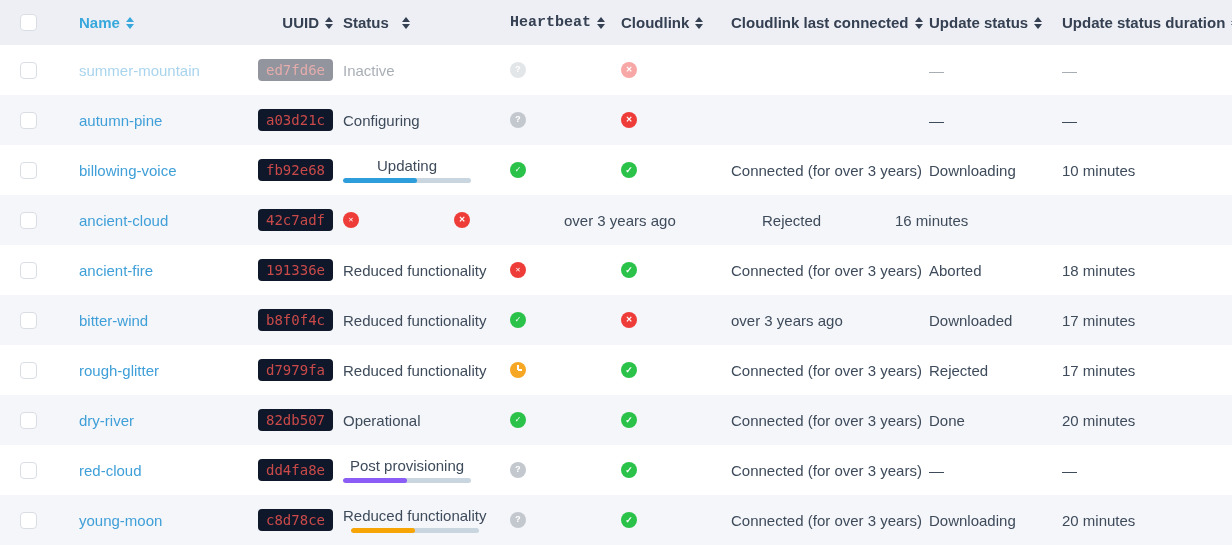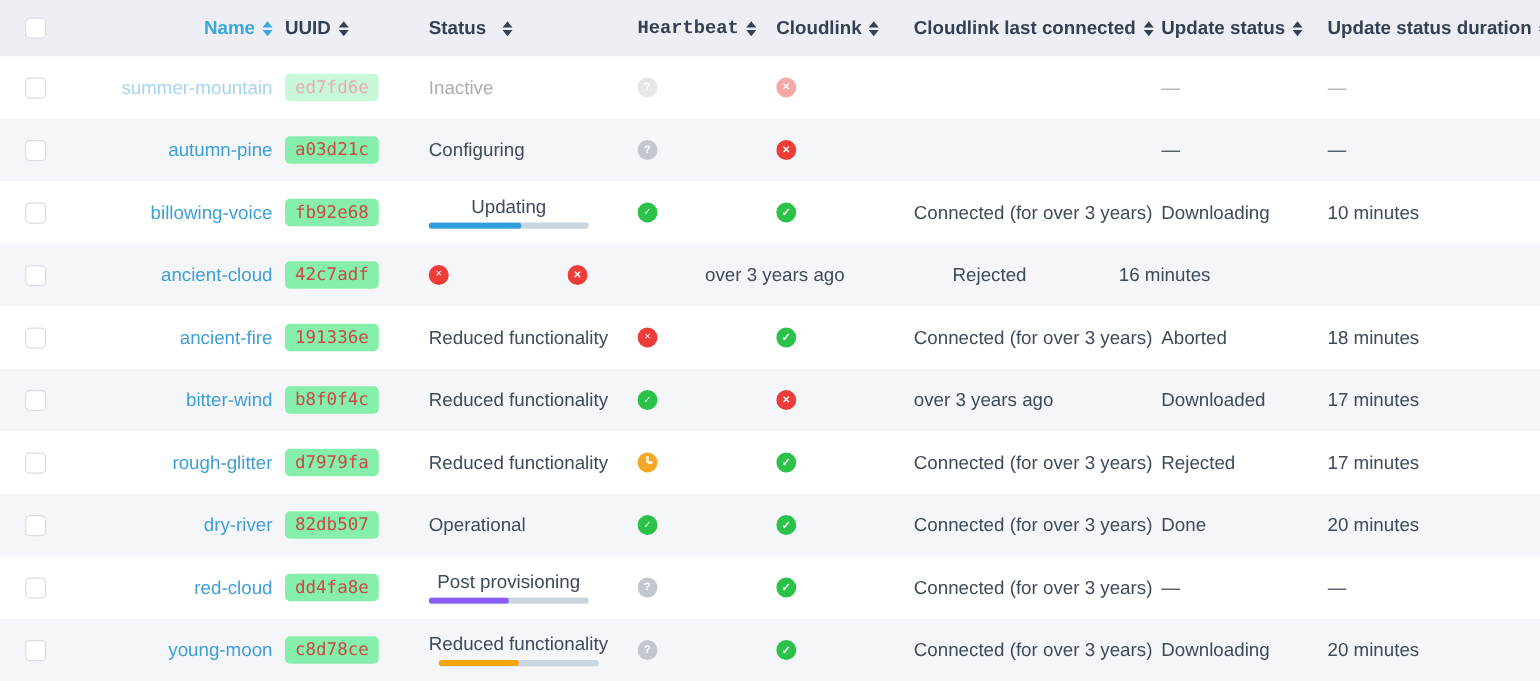--- a/index.html
+++ b/index.html
@@ -15,22 +15,22 @@
   .row.alt{background:#f5f6fa;}
   .row.header{height:45px;background:#edeff4;}
   .cell{
     display:flex;align-items:center;box-sizing:border-box;padding-right:10px;
     font-size:15px;color:#3e4b5b;overflow:hidden;white-space:nowrap;
   }
   .muted .cell-inner{opacity:.45;}
   .cell-inner{display:flex;align-items:center;}
   
   .col-check{width:59px;}
-  .col-name{width:149px;justify-content:flex-end;}
-  .col-uuid{width:115px;}
+  .col-name{width:149px;}
+  .col-uuid{width:115px;justify-content:flex-end;}
   .col-status{width:167px;gap:7px;}
   .col-heartbeat{width:111px;font-family:Liberation Mono, monospace;}
   .col-cloudlink{width:110px;}
   .col-last{width:198px;}
   .col-update{width:133px;}
   .col-duration{width:170px;}
   
   .row.header .cell{font-weight:600;color:#354052;cursor:pointer;}
   .row.header .cell.active{color:#38a8dc;}
   .sort{display:inline-flex;flex-direction:column;margin-left:6px;gap:2px;}
@@ -42,21 +42,21 @@
   
   .checkbox{
     width:17px;height:17px;border:1px solid #d9dde4;border-radius:4px;background:#fff;
     box-sizing:border-box;cursor:pointer;
   }
   
   .link{color:#3f9fd8;cursor:pointer;}
   
   .uuid-badge{
     font-family:"DejaVu Sans Mono", monospace;font-size:14px;color:#c94a49;
-    background:#86efac;padding:3px 8px;border-radius:4px;line-height:1.2;
+    background:#0f172a;padding:3px 8px;border-radius:4px;line-height:1.2;
   }
   
   .status-wrap{display:flex;flex-direction:column;justify-content:center;gap:4px;}
   .progress{width:128px;height:5px;border-radius:3px;background:#c9d6e0;overflow:hidden;}
   .progress .fill{height:100%;border-radius:3px;}
   
   .icon{
     width:16px;height:16px;border-radius:50%;display:inline-flex;align-items:center;justify-content:center;
     color:#fff;font-size:9px;font-weight:700;line-height:1;position:relative;flex:0 0 auto;
   }

